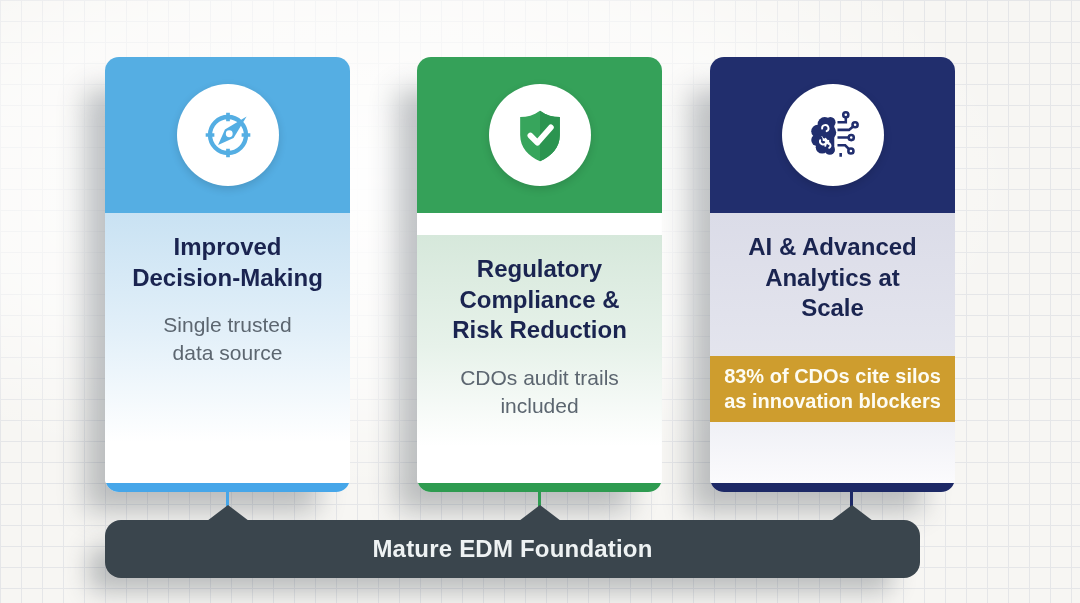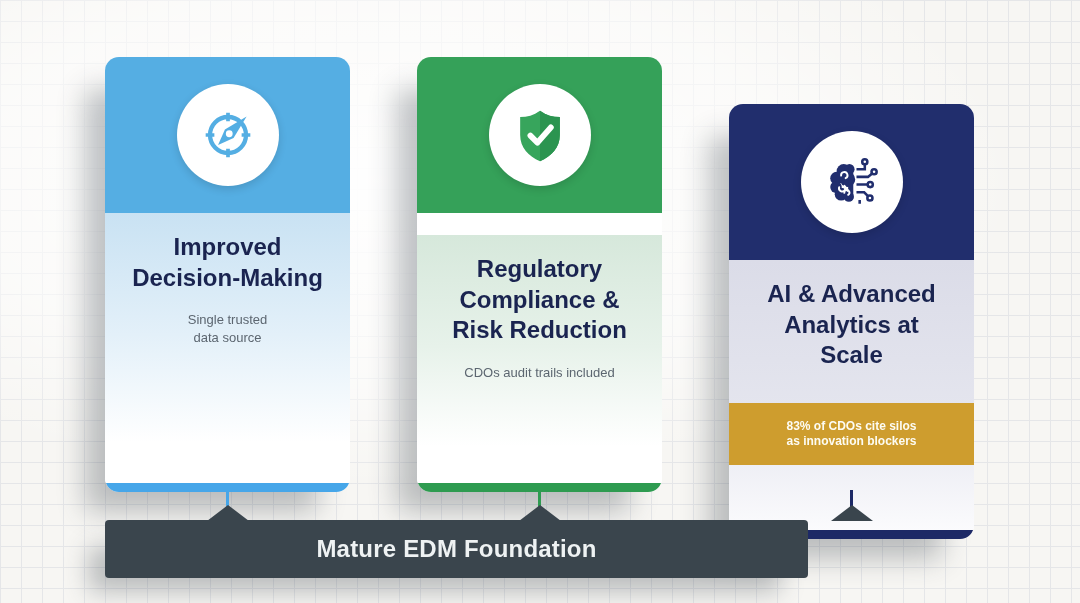--- a/index.html
+++ b/index.html
@@ -21,21 +21,21 @@
   .stage{position:absolute;inset:0;z-index:1;}
 
   .card{
     position:absolute;top:57px;width:245px;height:435px;
     border-radius:14px;overflow:hidden;display:flex;flex-direction:column;
     box-shadow:-26px 26px 28px -6px rgba(45,55,65,0.30);
     background:#fff;
   }
   .card-1{left:105px;}
   .card-2{left:417px;}
-  .card-3{left:729px;margin-top:47px;}
+  .card-3{left:710px;}
 
   .card-header{height:156px;flex:0 0 auto;display:flex;align-items:center;justify-content:center;}
   .card-1 .card-header{background:#55aee3;}
   .card-2 .card-header{background:#35a159;}
   .card-3 .card-header{background:#212e6d;}
 
   .icon-circle{
     width:102px;height:102px;border-radius:50%;background:#ffffff;
     display:flex;align-items:center;justify-content:center;
     box-shadow:0 3px 8px rgba(0,0,0,0.14);
@@ -48,27 +48,27 @@
   }
   .card-1 .card-body{background:linear-gradient(#c9e2f3 0%, #e3f0f9 45%, #ffffff 85%);}
   .card-2 .card-body{background:linear-gradient(#d6e8db 0%, #e7f2ea 45%, #ffffff 85%);margin-top:22px;}
   .card-3 .card-body{background:linear-gradient(#dbdce8 0%, #e4e5ee 55%, #fbfbfd 100%);}
 
   .card-title{
     font-size:24px;font-weight:700;color:#1a2450;line-height:1.28;
     white-space:pre-line;margin-bottom:18px;
   }
   .card-point{
-    font-size:13px;color:#5c6670;line-height:1.32;white-space:pre-line;
+    font-size:21px;color:#5c6670;line-height:1.32;white-space:pre-line;
     margin-bottom:17px;
   }
   .stat-banner{
     align-self:stretch;margin:14px -16px 0 -16px;background:#ce9d2e;
     min-height:62px;display:flex;align-items:center;justify-content:center;
-    color:#fdfcf3;font-weight:700;font-size:12px;line-height:1.25;white-space:pre-line;
+    color:#fdfcf3;font-weight:700;font-size:20px;line-height:1.25;white-space:pre-line;
     text-align:center;padding:8px 10px;box-sizing:border-box;
   }
   .card-strip{flex:0 0 auto;height:9px;}
   .card-1 .card-strip{background:#46a6e9;}
   .card-2 .card-strip{background:#2e9b50;}
   .card-3 .card-strip{background:#1d2966;}
 
   .connector-line{position:absolute;top:490px;width:3px;height:18px;}
   .connector-line.c1{left:226px;background:#46a6e9;}
   .connector-line.c2{left:538px;background:#2e9b50;}
@@ -77,22 +77,22 @@
   .connector-arrow{
     position:absolute;top:505px;width:0;height:0;
     border-left:21px solid transparent;border-right:21px solid transparent;
     border-bottom:16px solid #3a454d;z-index:3;
   }
   .connector-arrow.c1{left:207px;}
   .connector-arrow.c2{left:519px;}
   .connector-arrow.c3{left:831px;}
 
   .foundation-bar{
-    position:absolute;left:105px;top:520px;width:703px;height:58px;
-    background:#3a454d;border-radius:4px;z-index:2;
+    position:absolute;left:105px;top:520px;width:815px;height:58px;
+    background:#3a454d;border-radius:16px;z-index:2;
     display:flex;align-items:center;justify-content:center;
     box-shadow:-22px 20px 24px -6px rgba(45,55,65,0.30);
   }
   .foundation-label{color:#eef2f3;font-size:24px;font-weight:700;letter-spacing:0.2px;}
 </style>
 </head>
 <body>
 
 <div class="bg-wash"></div>
 

